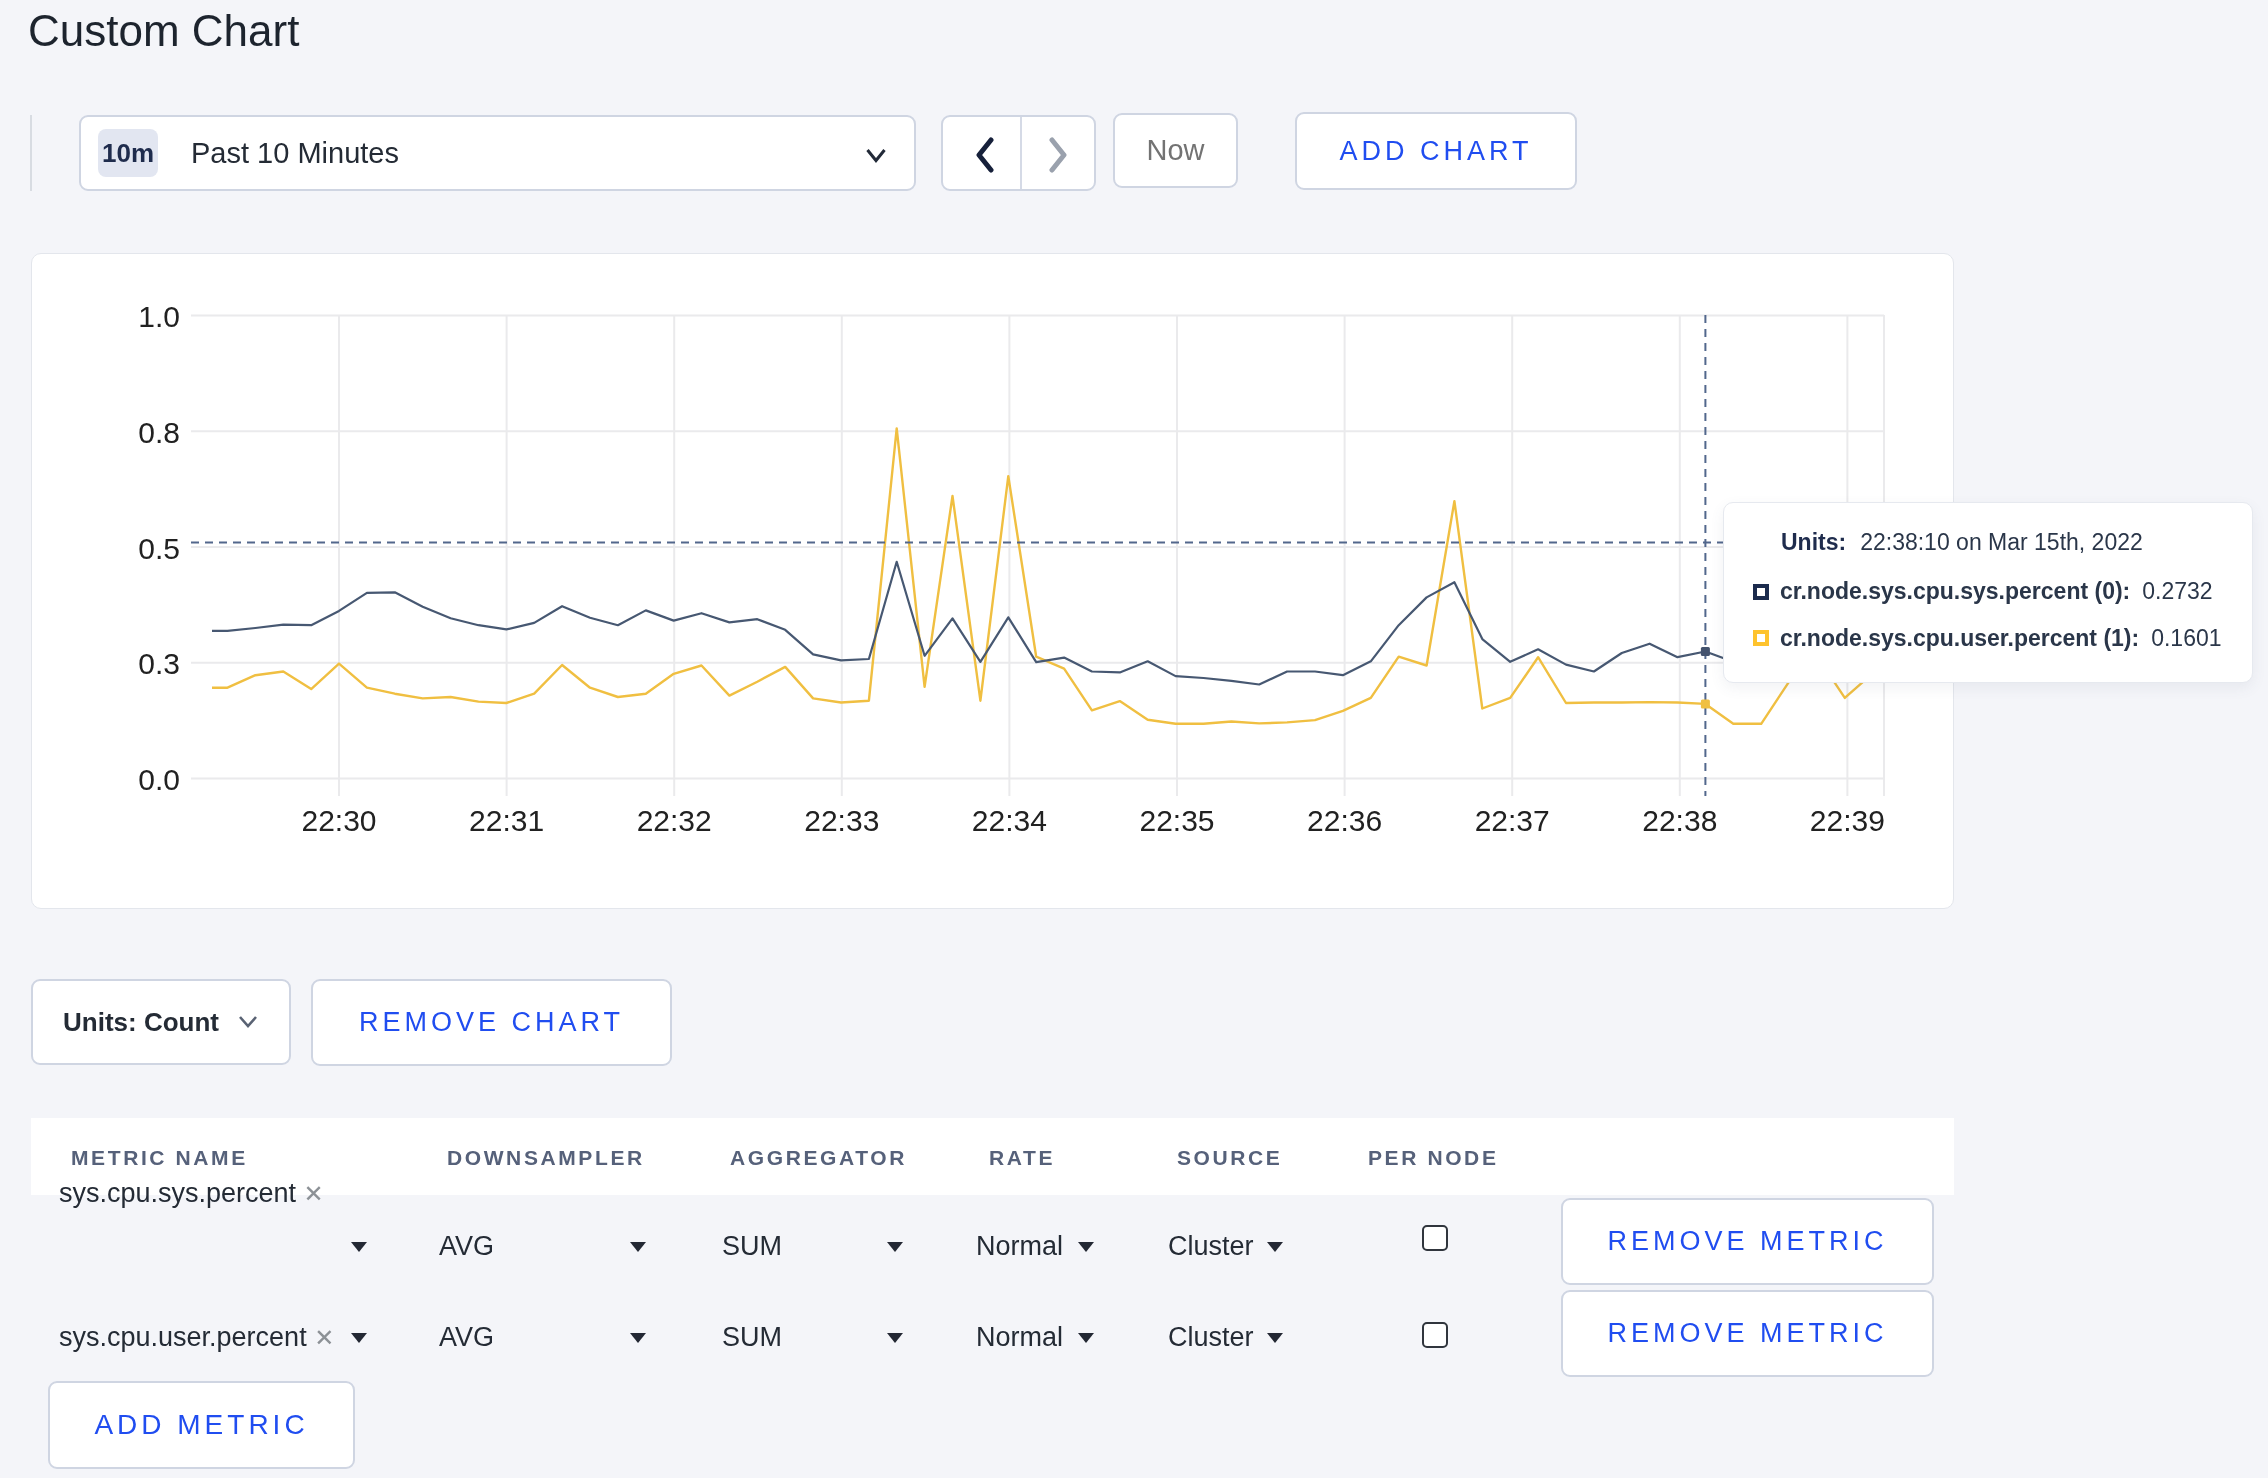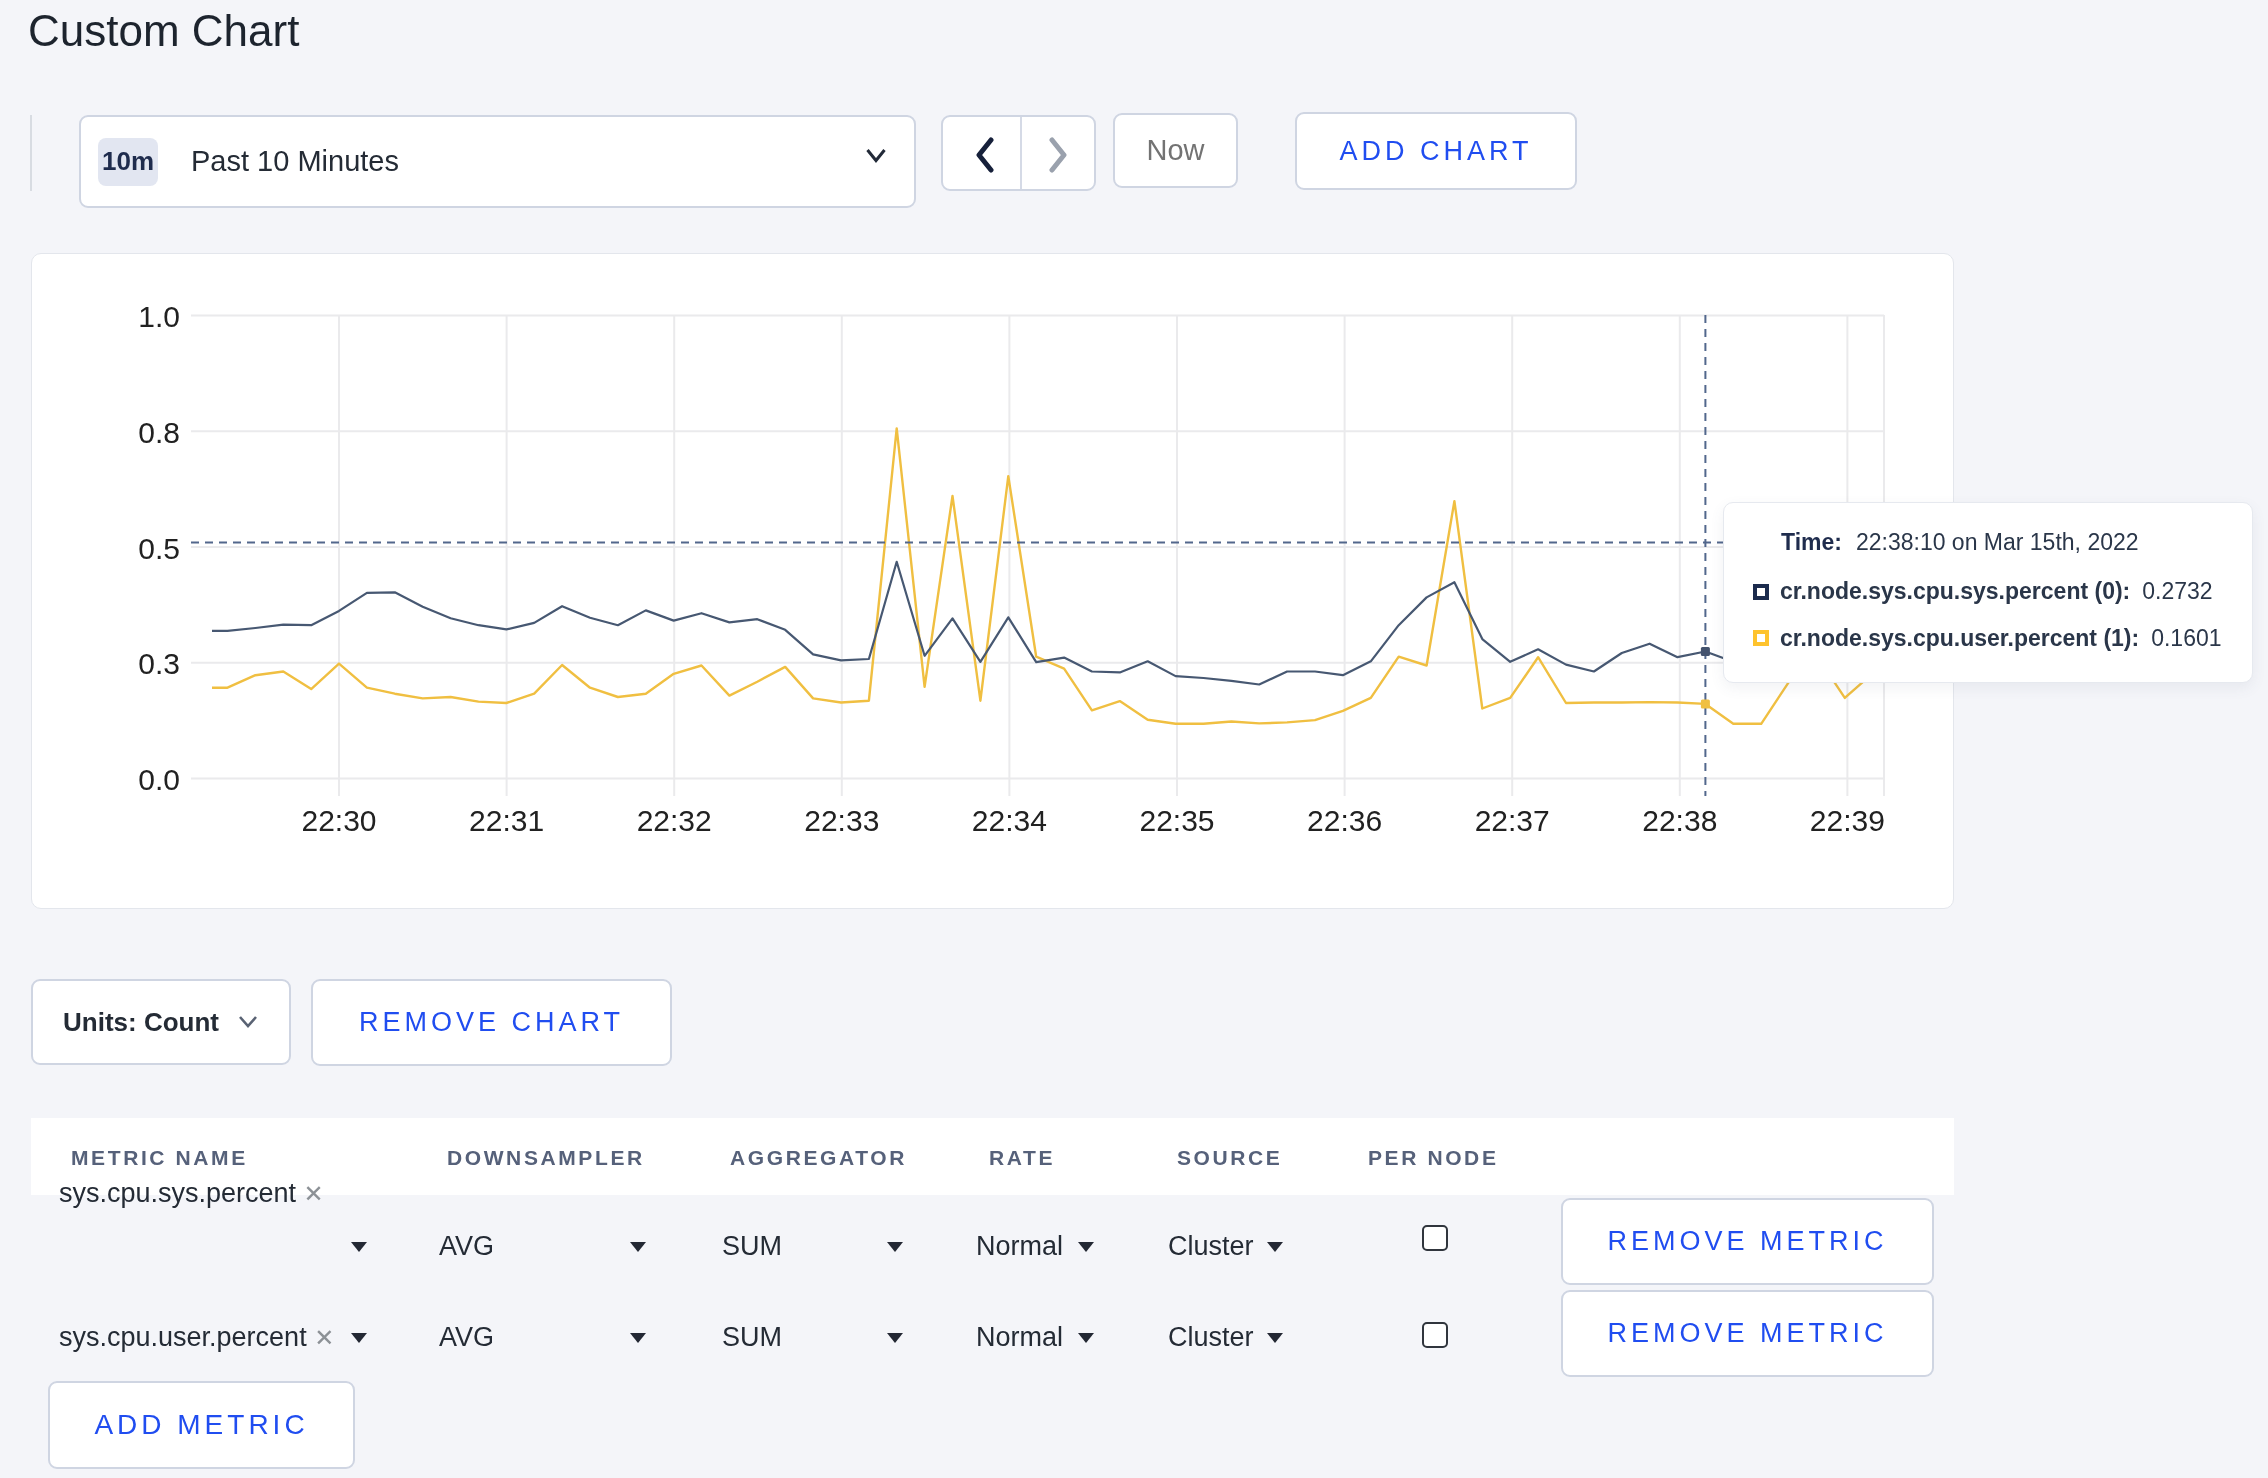--- a/index.html
+++ b/index.html
@@ -7,21 +7,21 @@
 .btn { position:absolute; background:#fff; border:2px solid #cfd5e2; border-radius:9px;
        display:flex; align-items:center; justify-content:center; }
 .bluetxt { color:#204df0; letter-spacing:4px; font-weight:400; }
 .tri { display:inline-block; width:0; height:0; border-left:8.5px solid transparent;
        border-right:8.5px solid transparent; border-top:10.5px solid #232834; }
 </style></head>
 <body>
 <div class="abs" style="left:28px;top:6px;font-size:44px;color:#1d242e;">Custom Chart</div>
 
 <div class="abs" style="left:30px;top:115px;width:2px;height:76px;background:#d8dce2;"></div>
-<div class="btn" style="left:79px;top:115px;width:837px;height:93px;justify-content:flex-start;">
+<div class="btn" style="left:79px;top:115px;width:837px;height:76px;justify-content:flex-start;">
   <div style="margin-left:17px;width:60px;height:48px;border-radius:8px;background:#e2e6f1;display:flex;align-items:center;justify-content:center;font-size:26px;font-weight:bold;color:#1f2c4d;">10m</div>
   <div style="margin-left:33px;font-size:29px;color:#242b35;">Past 10 Minutes</div>
   <svg class="abs" style="right:24px;top:24px;" width="28" height="28" viewBox="0 0 28 28">
       <polyline points="5.5,9 14,19.5 22.5,9" fill="none" stroke="#222a38" stroke-width="3"></polyline>
     </svg>
 </div>
 <div class="btn" style="left:941px;top:115px;width:155px;height:76px;">
   <div class="abs" style="left:77px;top:0;width:2px;height:72px;background:#d5dae6;"></div>
   <svg class="abs" style="left:27px;top:20px;" width="28" height="36" viewBox="0 0 28 36">
       <polyline points="21,3 9,18 21,33" fill="none" stroke="#16203a" stroke-width="5" stroke-linecap="round" stroke-linejoin="round"></polyline>
@@ -68,21 +68,21 @@
     <text x="1847.4" y="831" text-anchor="middle" font-size="30" fill="#212121">22:39</text>
 <polyline points="212.0,687.7 227.5,687.7 255.4,675.2 283.3,671.5 311.2,689.1 339.0,663.6 366.9,687.7 394.8,693.7 422.7,698.4 450.6,697.0 478.5,701.6 506.4,703.0 534.2,693.7 562.1,665.0 590.0,687.7 617.9,697.0 645.8,693.7 673.7,673.8 701.5,665.5 729.4,695.6 757.3,681.7 785.2,666.9 813.1,698.4 841.0,702.5 868.9,700.7 896.7,428.4 924.6,686.8 952.5,496.0 980.4,700.7 1008.3,476.1 1036.2,656.7 1064.1,668.7 1091.9,710.4 1119.8,701.1 1147.7,719.7 1175.6,723.8 1203.5,723.8 1231.4,721.5 1259.2,723.4 1287.1,722.4 1315.0,720.1 1342.9,710.9 1370.8,697.9 1398.7,656.7 1426.6,665.5 1454.4,501.1 1482.3,708.5 1510.2,697.9 1538.1,657.2 1566.0,703.0 1593.9,702.5 1621.8,702.5 1649.6,702.1 1677.5,702.5 1705.4,703.9 1733.3,723.8 1761.2,723.8 1789.1,681.7 1816.9,655.8 1844.8,697.9 1872.7,673.4" fill="none" stroke="#f0bf41" stroke-width="2.4" stroke-linejoin="round"></polyline>
 <polyline points="212.0,630.8 227.5,630.8 255.4,628.0 283.3,624.7 311.2,625.2 339.0,610.9 366.9,592.8 394.8,592.3 422.7,606.7 450.6,618.3 478.5,625.2 506.4,629.4 534.2,622.9 562.1,606.2 590.0,617.8 617.9,625.2 645.8,610.4 673.7,620.6 701.5,613.2 729.4,622.4 757.3,619.2 785.2,629.8 813.1,654.4 841.0,660.4 868.9,659.0 896.7,561.8 924.6,655.8 952.5,618.3 980.4,661.8 1008.3,617.3 1036.2,662.2 1064.1,657.6 1091.9,671.5 1119.8,672.4 1147.7,661.3 1175.6,676.1 1203.5,678.0 1231.4,680.8 1259.2,684.5 1287.1,671.5 1315.0,671.5 1342.9,675.2 1370.8,661.3 1398.7,625.2 1426.6,597.4 1454.4,582.2 1482.3,639.1 1510.2,661.8 1538.1,649.3 1566.0,664.6 1593.9,671.5 1621.8,653.0 1649.6,643.7 1677.5,657.2 1705.4,651.5 1733.3,661.8 1761.2,657.2 1789.1,659.9 1816.9,657.6 1844.8,653.0 1872.7,652.1" fill="none" stroke="#475872" stroke-width="2.2" stroke-linejoin="round"></polyline>
 <line x1="191" y1="542.5" x2="1884" y2="542.5" stroke="#52678c" stroke-width="2" stroke-dasharray="8 6"></line>
 <line x1="1705.4" y1="315" x2="1705.4" y2="796" stroke="#52678c" stroke-width="2" stroke-dasharray="8 6"></line>
 <rect x="1700.9" y="647.0" width="9" height="9" rx="1.5" fill="#44536e"></rect>
 <rect x="1700.9" y="699.4" width="9" height="9" rx="1.5" fill="#f0c042"></rect>
 </svg>
 
 <div class="abs" style="left:1723px;top:502px;width:530px;height:181px;background:#fff;border:1px solid #e6e9ef;border-radius:10px;box-shadow:0 5px 14px rgba(80,90,120,0.08);"></div>
-<div class="abs tt" style="left:1781px;top:529px;"><b style="color:#1f2c4d;">Time:</b><span style="display:inline-block;width:14px;"></span>22:38:10 on Mar 15th, 2022</div>
+<div class="abs tt" style="left:1781px;top:529px;"><b style="color:#1f2c4d;">Units:</b><span style="display:inline-block;width:14px;"></span>22:38:10 on Mar 15th, 2022</div>
 <div class="abs" style="left:1753px;top:584px;width:16px;height:16px;border:4px solid #1b2b4d;background:#fff;"></div>
 <div class="abs tt" style="left:1780px;top:578px;"><b>cr.node.sys.cpu.sys.percent (0):</b><span style="display:inline-block;width:12px;"></span>0.2732</div>
 <div class="abs" style="left:1753px;top:630px;width:16px;height:16px;border:4px solid #fec32e;background:#fff;"></div>
 <div class="abs tt" style="left:1780px;top:625px;"><b>cr.node.sys.cpu.user.percent (1):</b><span style="display:inline-block;width:12px;"></span>0.1601</div>
 <style>.tt { font-size:23px; color:#2a3649; white-space:nowrap; }</style>
 
 <div class="btn" style="left:31px;top:979px;width:260px;height:86px;">
   <span style="font-size:26px;font-weight:bold;color:#242b35;">Units: Count</span>
   <svg style="margin-left:18px;" width="22" height="16" viewBox="0 0 22 16">
       <polyline points="3,3 11,12 19,3" fill="none" stroke="#596273" stroke-width="2.6"></polyline>

